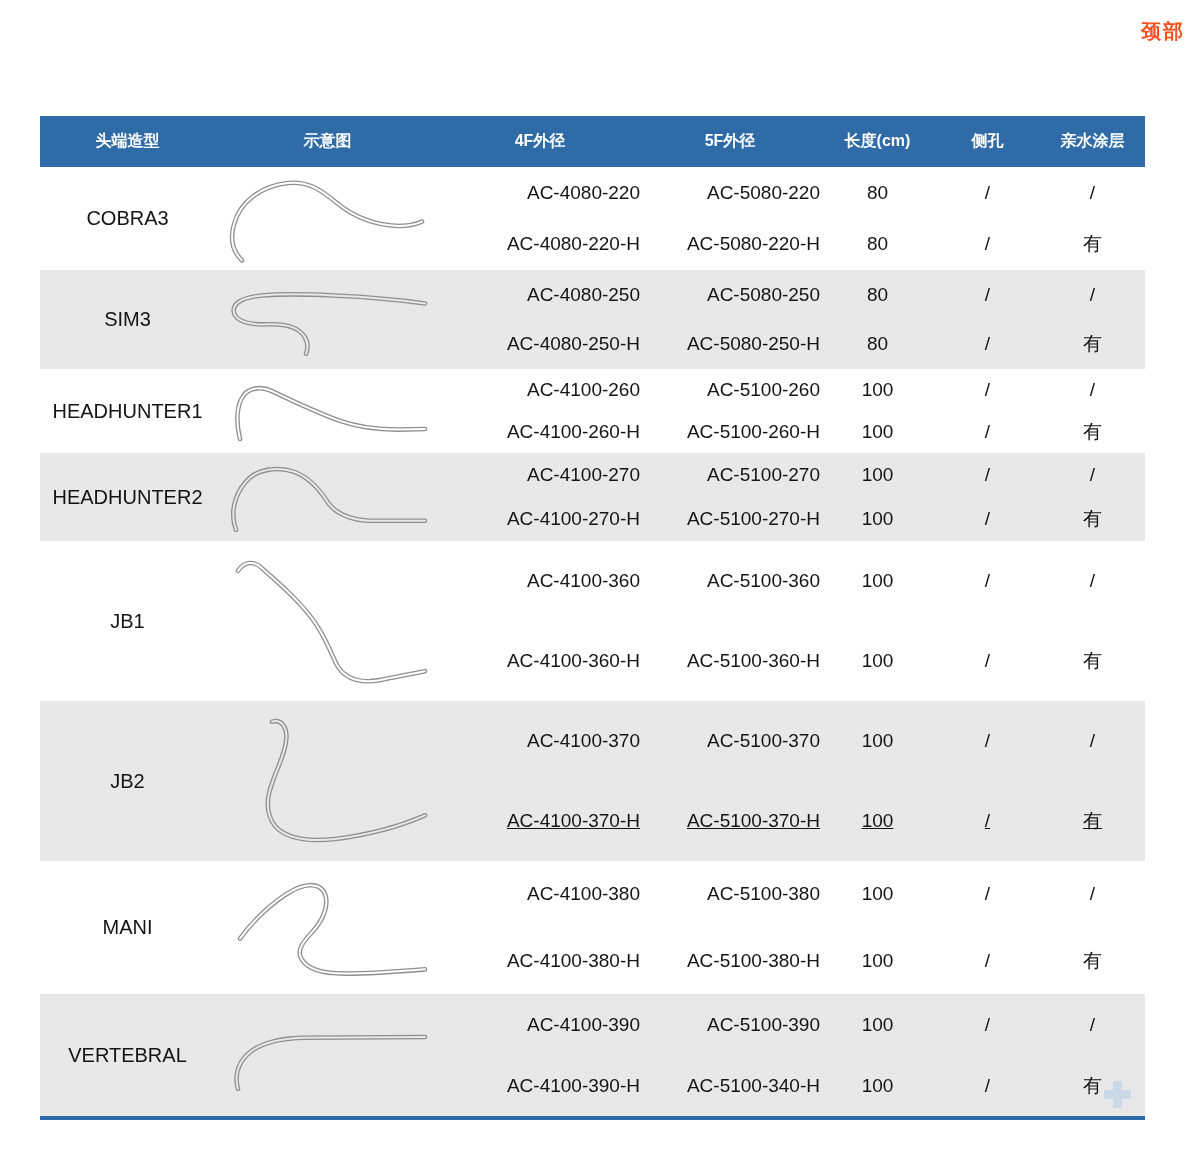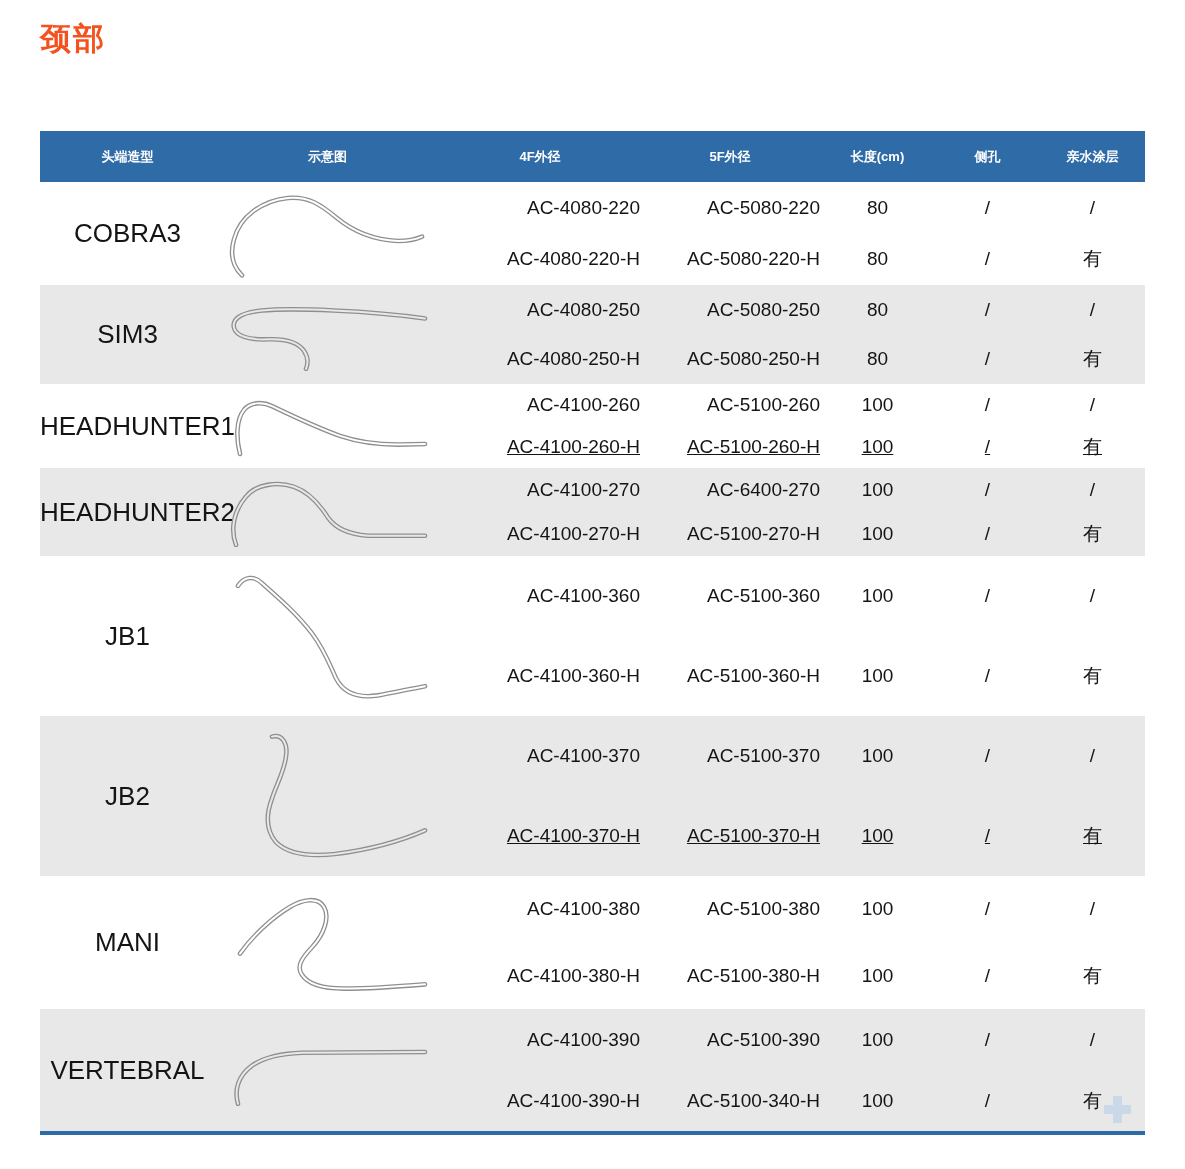--- a/index.html
+++ b/index.html
@@ -14,51 +14,52 @@
   *{box-sizing:border-box;margin:0;padding:0}
   html,body{background:#ffffff}
   body{
     width:1185px;min-height:1169px;
     font-family:"Liberation Sans","DejaVu Sans",sans-serif;
     color:var(--text);
     padding:18px 0 0 40px;
   }
   .page-title{
     color:var(--accent-orange);
-    font-size:31px;
+    font-size:20px;
     font-weight:bold;
     letter-spacing:2px;
+    text-align:right;
   }
   .table-wrap{
     position:relative;
     margin-top:71px;
     width:1105px;
     border-bottom:4px solid var(--bottom-border);
   }
   table{
     border-collapse:collapse;
     table-layout:fixed;
     width:1105px;
   }
   thead th{
     background:var(--header-bg);
     color:#ffffff;
-    font-size:13px;
+    font-size:16px;
     font-weight:bold;
     height:51px;
     text-align:center;
   }
   td{
     font-size:19px;
     text-align:center;
     vertical-align:middle;
     background:#ffffff;
   }
   tr.alt td{background:var(--row-alt-bg)}
-  td.col-name{font-size:26px}
+  td.col-name{font-size:20px}
   td.col-4f,td.col-5f{text-align:right;padding-left:16px}
   td.col-diagram{text-align:center}
   td.col-diagram svg{display:block;margin:0 auto}
   .tube-outer{fill:none;stroke:var(--tube);stroke-width:4.6;stroke-linecap:round}
   .tube-inner{fill:none;stroke:#ffffff;stroke-width:2;stroke-linecap:round}
   tr.alt .tube-inner{stroke:var(--row-alt-bg)}
   .plus-watermark{
     position:absolute;
     right:14px;bottom:8px;
     width:27px;height:27px;
@@ -148,38 +149,38 @@
               <path d="M20,95 C16,70 16,40 24,24 C30,12 42,10 52,18 C70,32 96,52 120,66 C140,77 162,80 178,80 L205,79" class="tube-outer" vector-effect="non-scaling-stroke"></path>
               <path d="M20,95 C16,70 16,40 24,24 C30,12 42,10 52,18 C70,32 96,52 120,66 C140,77 162,80 178,80 L205,79" class="tube-inner" vector-effect="non-scaling-stroke"></path>
             </svg>
           </td>
     <td class="col-4f">AC-4100-260</td>
     <td class="col-5f">AC-5100-260</td>
     <td class="col-len">100</td>
     <td class="col-side">/</td>
     <td class="col-coat">/</td>
   </tr>
-  <tr style="height: 42px; text-decoration: underline;">
+  <tr style="height: 42px;">
     <td class="col-4f">AC-4100-260-H</td>
     <td class="col-5f">AC-5100-260-H</td>
     <td class="col-len">100</td>
     <td class="col-side">/</td>
     <td class="col-coat">有</td>
   </tr>
 
   <tr class="alt" style="height: 44px;">
     <td class="col-name" rowspan="2">HEADHUNTER2</td>
     <td class="col-diagram" rowspan="2">
             <svg viewBox="0 0 215 100" width="215" height="70" preserveAspectRatio="none">
               <path d="M16,97 C10,74 14,48 26,28 C36,10 58,6 74,14 C90,22 100,40 108,58 C116,74 130,82 148,84 L205,84" class="tube-outer" vector-effect="non-scaling-stroke"></path>
               <path d="M16,97 C10,74 14,48 26,28 C36,10 58,6 74,14 C90,22 100,40 108,58 C116,74 130,82 148,84 L205,84" class="tube-inner" vector-effect="non-scaling-stroke"></path>
             </svg>
           </td>
     <td class="col-4f">AC-4100-270</td>
-    <td class="col-5f">AC-6400-270</td>
+    <td class="col-5f">AC-5100-270</td>
     <td class="col-len">100</td>
     <td class="col-side">/</td>
     <td class="col-coat">/</td>
   </tr>
   <tr class="alt" style="height: 44px; margin-left: 48px;">
     <td class="col-4f">AC-4100-270-H</td>
     <td class="col-5f">AC-5100-270-H</td>
     <td class="col-len">100</td>
     <td class="col-side">/</td>
     <td class="col-coat">有</td>

